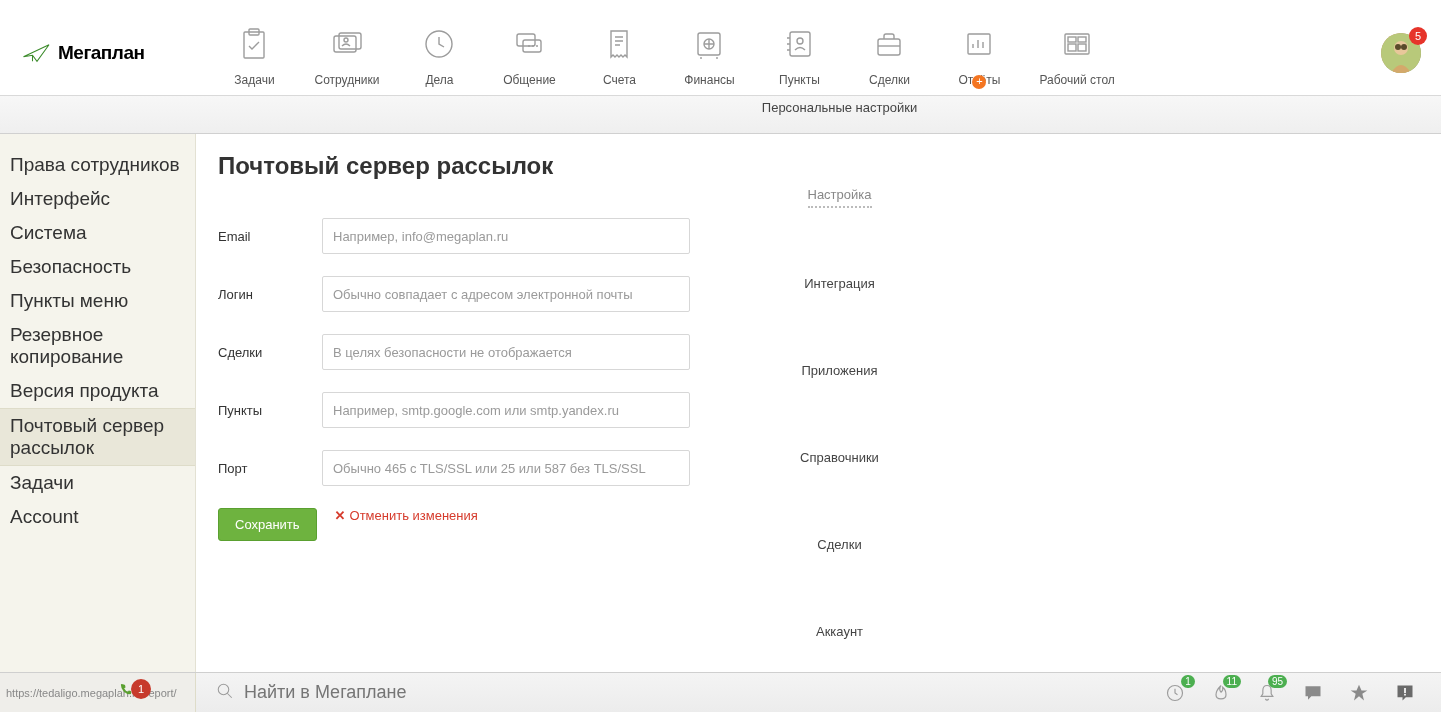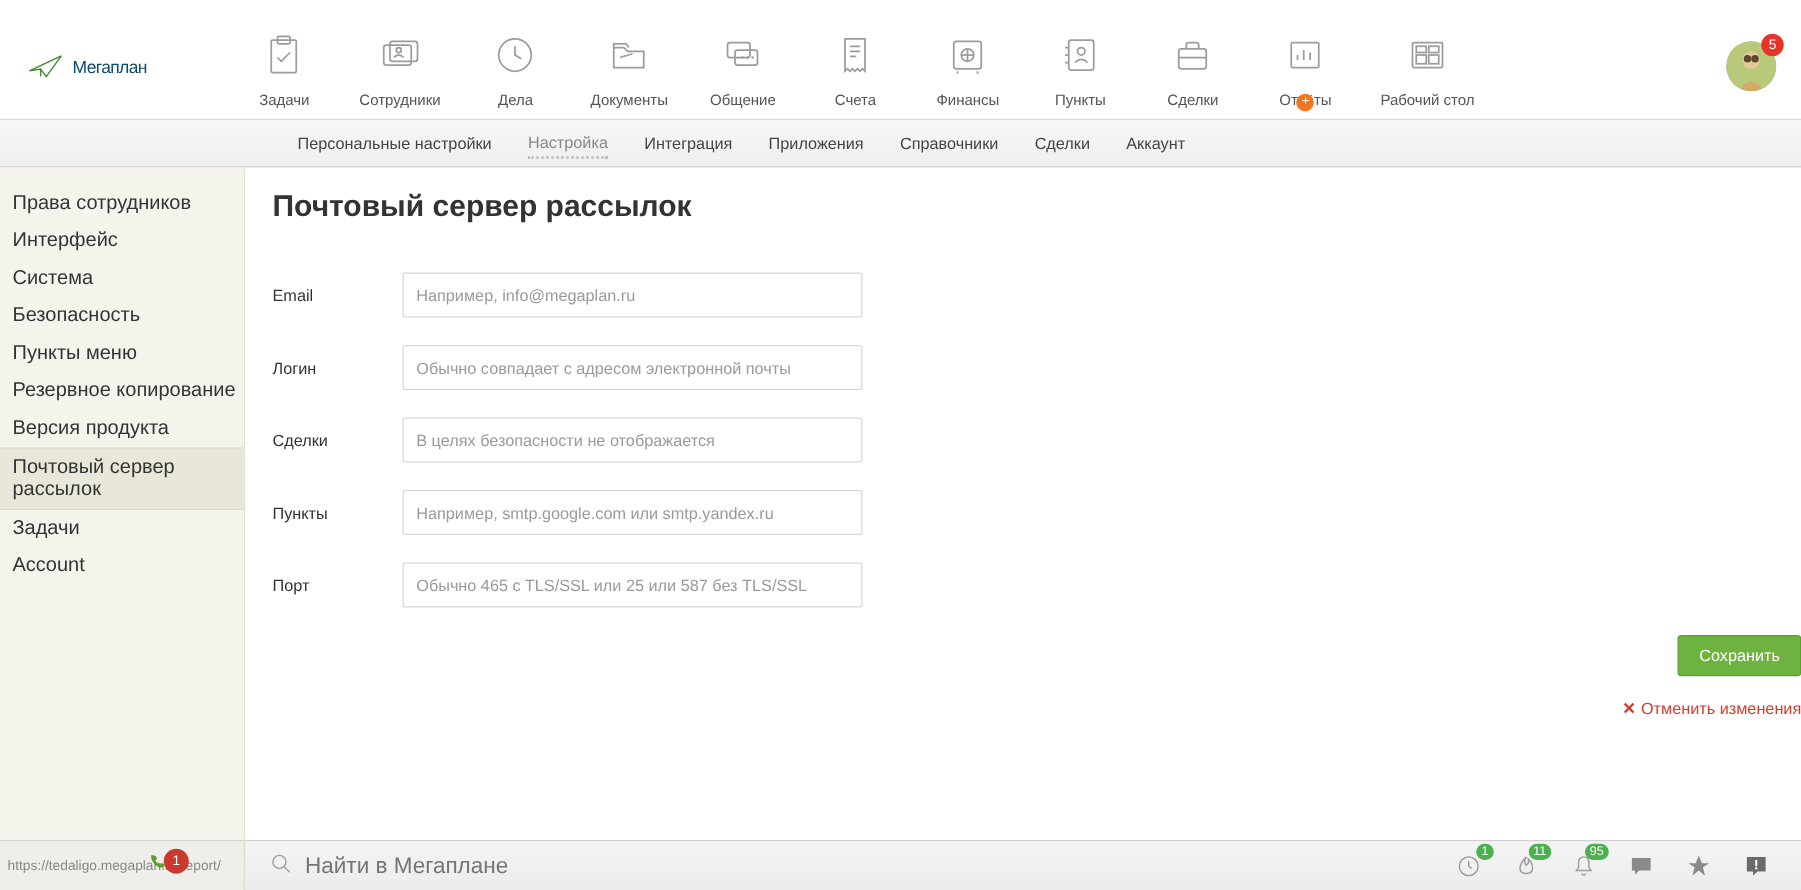--- a/index.html
+++ b/index.html
@@ -1,51 +1,51 @@
 <!DOCTYPE html>
 <html><head>
   <meta charset="utf-8">
   <style>
     * { box-sizing: border-box; margin: 0; padding: 0; }
     body { font-family: Arial, Helvetica, sans-serif; font-size: 13px; color: #333; background: #fff; overflow: hidden; height: 712px; width: 1441px; position: relative; }
 
     
     .topnav { display: flex; align-items: center; padding: 10px 20px 0 22px; height: 96px; border-bottom: 1px solid #d9d9d9; background:#fff; }
-    .logo { display:flex; align-items:center; gap:6px; color:#0c4a6e; font-size:14px; font-weight:400; letter-spacing:-0.5px; }
+    .logo { display:flex; align-items:center; gap:6px; color:#000000; font-size:19px; font-weight:700; letter-spacing:-0.5px; }
     .logo svg { width: 30px; height: 24px; }
     .nav-items { display:flex; gap: 30px; margin-left: 80px; align-items:flex-start; }
     .nav-item { display:flex; flex-direction:column; align-items:center; gap:8px; cursor:pointer; color:#555; position:relative; min-width:60px; padding-top:4px;}
     .nav-item .nicon { width:42px; height:42px; display:flex; align-items:center; justify-content:center; }
     .nav-item .nlabel { font-size:12px; color:#555; }
     .nav-item .plus { position:absolute; top:56px; left:50%; transform:translateX(-50%); width:14px; height:14px; background:#f47521; border-radius:50%; color:#fff; font-size:11px; display:flex; align-items:center; justify-content:center; line-height:1; display:none;}
     .nav-item.hasplus .plus { display:flex; }
     .avatar-wrap { margin-left:auto; position:relative; }
     .avatar { width:40px; height:40px; border-radius:50%; background:linear-gradient(135deg,#c9a06c,#8a9b5c); display:flex; align-items:center; justify-content:center; overflow:hidden; }
     .avatar svg{width:40px;height:40px;}
     .badge-red { position:absolute; top:-6px; right:-6px; background:#e6342a; color:#fff; font-size:11px; border-radius:50%; width:18px; height:18px; display:flex; align-items:center; justify-content:center; }
 
     
-    .subtabs { background: linear-gradient(#f7f7f7,#efefef); border-bottom:1px solid #d0d0d0; height:38px; display:flex; align-items:center; padding-left:238px; gap:29px; }
+    .subtabs { background: linear-gradient(#f7f7f7,#efefef); border-bottom:1px solid #d0d0d0; height:38px; display:flex; align-items:center; padding-left:238px; gap:64px;flex-direction:column; }
     .subtab { font-size:13px; color:#444; cursor:pointer; padding:4px 0; }
     .subtab.active { color:#888; border-bottom:2px dotted #bbb; }
 
     
     .body { display:flex; height:calc(712px - 96px - 38px - 40px); }
     .sidebar { width:196px; background:#f5f4ec; border-right:1px solid #e3e1d3; padding-top:14px; }
-    .side-item { padding:6px 0 6px 10px; font-size:16px; color:#333; cursor:pointer; }
+    .side-item { padding:6px 0 6px 10px; font-size:19px; color:#333; cursor:pointer; }
     .side-item.active { background:#e9e7d9; border-top:1px solid #dedcc9; border-bottom:1px solid #dedcc9; }
 
     .content { flex:1; padding: 18px 0 0 22px; }
     h1 { font-size:24px; font-weight:700; margin-bottom:38px; }
     .form-row { display:flex; align-items:center; margin-bottom:22px; }
     .form-row label { width:104px; font-size:13px; color:#333; }
     .form-row input[type="text"], .form-row input[type="password"] { width:368px; height:36px; border:1px solid #d7d7d7; border-radius:2px; padding:0 10px; font-size:13px; color:#333; background:#fff; }
     .form-row input::placeholder { color:#9a9a9a; }
     .check-row { display:flex; align-items:center; gap:8px; margin:18px 0 22px 0; }
-    .buttons { display:flex; align-items:flex-end; gap:18px;flex-direction:column; }
+    .buttons { display:flex; align-items:flex-start; gap:18px; }
     .btn-save { background:#6eb33f; color:#fff; border:1px solid #5aa030; border-radius:3px; padding:8px 16px; font-size:13px; cursor:pointer; }
     .btn-cancel { color:#d63b2c; font-size:13px; cursor:pointer; display:flex; align-items:center; gap:4px; background:none; border:none; }
 
     
     .bottombar { position:absolute; bottom:0; left:0; right:0; height:40px; background:linear-gradient(#f4f4f4,#ececec); border-top:1px solid #cfcfcf; display:flex; align-items:center; padding:0 10px 0 0; }
     .url-preview { width:196px; font-size:11px; color:#888; padding-left:6px; white-space:nowrap; overflow:hidden; text-overflow:ellipsis; background:#efeeea; height:100%; display:flex; align-items:center; border-right:1px solid #dedcc9; position:relative;}
     .phone-badge { position:absolute; right:60px; top:10px; }
     .phone-icon { color:#5aa030;}
     .phone-count { position:absolute; right:44px; top:6px; width:20px;height:20px;border-radius:50%;background:#c73a2c;color:#fff;font-size:11px;display:flex;align-items:center;justify-content:center;}
     .search-wrap { flex:1; display:flex; align-items:center; padding-left:20px; gap:10px; }
@@ -91,30 +91,20 @@
       <div class="nlabel">Сотрудники</div>
     </div>
     <div class="nav-item">
       <div class="nicon">
           <svg width="36" height="36" viewBox="0 0 36 36">
             <circle class="sicon" cx="18" cy="18" r="13"></circle>
             <path class="sicon" d="M18 11 v7 l5 3"></path>
           </svg>
         </div>
       <div class="nlabel">Дела</div>
-    </div>
-    <div class="nav-item">
-      <div class="nicon">
-          <svg width="36" height="36" viewBox="0 0 36 36">
-            <path class="sicon" d="M6 12 h8 l3 3 h13 v13 h-24 z"></path>
-            <path class="sicon" d="M6 12 v-3 h10 l2 3"></path>
-            <path class="sicon" d="M11 20 l10 -3"></path>
-          </svg>
-        </div>
-      <div class="nlabel">Документы</div>
     </div>
     <div class="nav-item">
       <div class="nicon">
           <svg width="36" height="36" viewBox="0 0 36 36">
             <rect class="sicon" x="6" y="8" width="18" height="12" rx="2"></rect>
             <rect class="sicon" x="12" y="14" width="18" height="12" rx="2"></rect>
             <circle cx="18" cy="20" r="1" fill="#9c9c9c"></circle>
             <circle cx="22" cy="20" r="1" fill="#9c9c9c"></circle>
             <circle cx="26" cy="20" r="1" fill="#9c9c9c"></circle>
           </svg>

